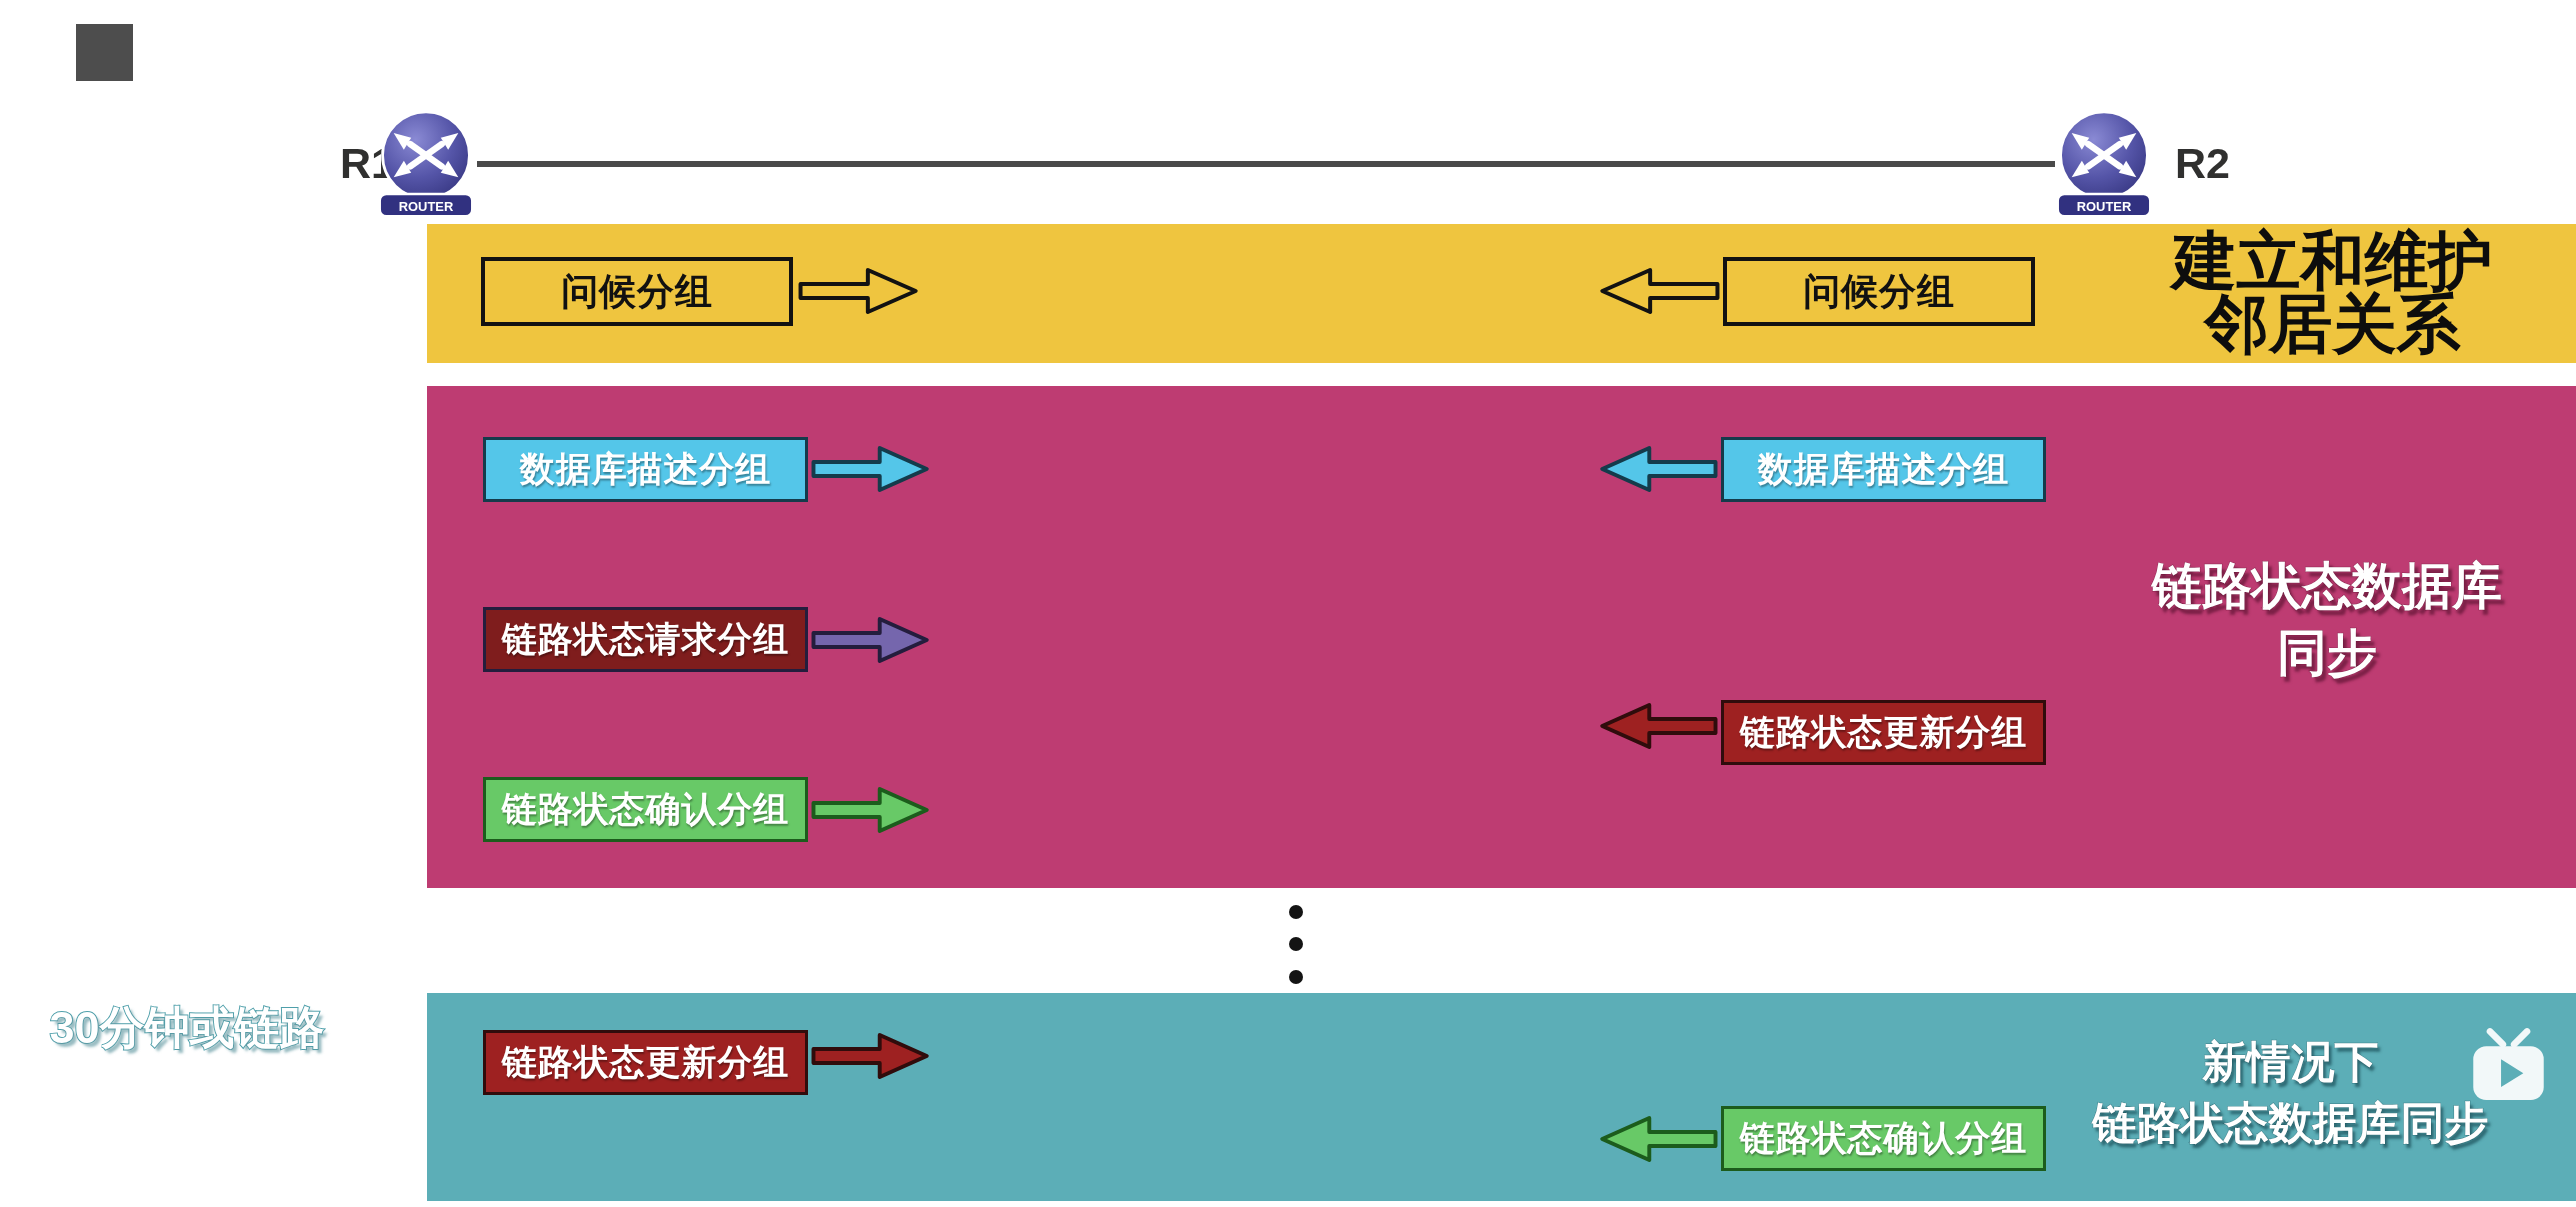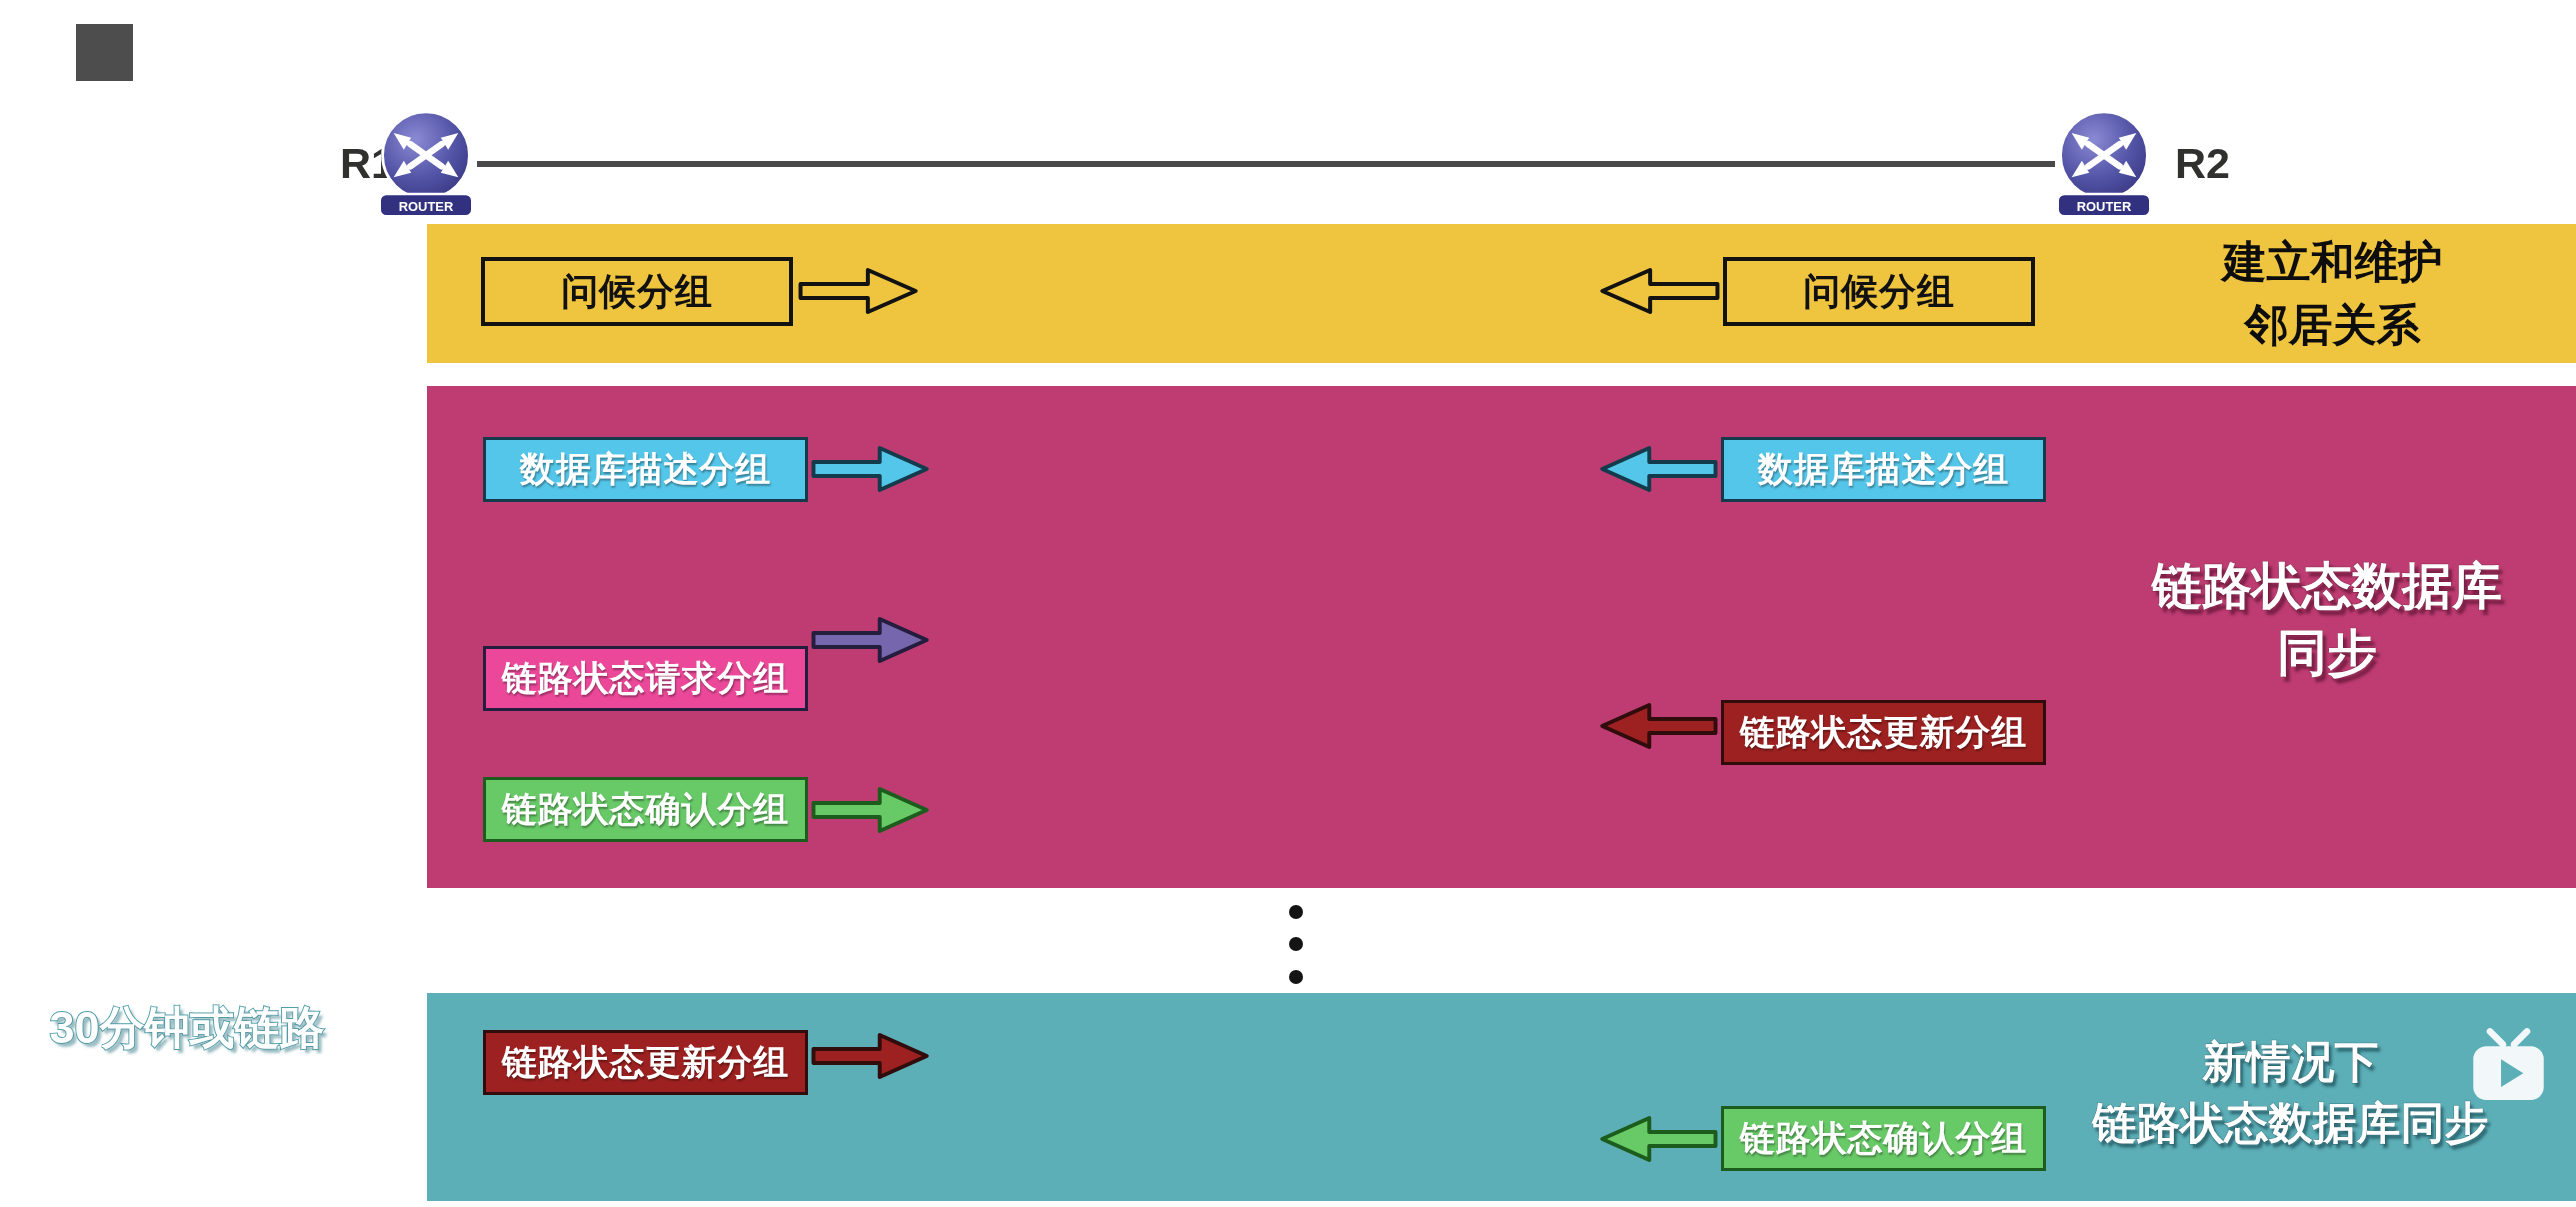--- a/index.html
+++ b/index.html
@@ -28,38 +28,38 @@
   .sync-band   { top:386px;  height:502px; background:#BE3C72; }
   .update-band { top:993px; height:208px; background:#5CAEB7; }
 
   
   .packet { position:absolute; display:flex; align-items:center; justify-content:center;
             color:#fff; font-weight:800; font-size:35px; letter-spacing:0.9px;
             text-shadow:0.9px 1.9px 1.9px rgba(0,0,0,0.35); white-space:nowrap; }
   .packet.hello { background:transparent; border:4.6px solid #121212; color:#111;
                   font-size:37px; text-shadow:none; }
   .packet.dd    { background:#54C6E9; border:3.7px solid #143b4b; }
-  .packet.lsr   { background:#ec4899; border:3.7px solid #241d3d;margin-top:39px; }
+  .packet.lsr   { background:#7f1d1d; border:3.7px solid #241d3d; }
   .packet.lsu   { background:#9E2121; border:3.7px solid #300c0c;margin-top:6px; }
   .packet.lsack { background:#68C967; border:3.7px solid #1c5c1c; }
 
   
   .arrow { position:absolute; }
   .arrow svg { width:100%; height:100%; display:block; }
   .arrow.flip svg { transform:scaleX(-1); }
   .arrow polygon { stroke-width:4.5; stroke-linejoin:round; }
   .arrow.yellow polygon { fill:#EFC53F; stroke:#121212; }
   .arrow.cyan   polygon { fill:#54C6E9; stroke:#143b4b; }
   .arrow.purple polygon { fill:#7566AD; stroke:#241d3d; }
   .arrow.red    polygon { fill:#9E2121; stroke:#300c0c; }
   .arrow.green  polygon { fill:#68C967; stroke:#1c5c1c; }
 
   
   .purpose { position:absolute; text-align:center; font-weight:800; white-space:nowrap; }
-  .hello-purpose { left:2096px; top:230px; width:473px; font-size:44px; line-height:63px; color:#0d0d0d; }
+  .hello-purpose { left:2096px; top:230px; width:473px; font-size:64px; line-height:63px; color:#0d0d0d; }
   .sync-purpose  { left:2086px; top:553px; width:482px; font-size:50px; line-height:67px; color:#fff;
                    -webkit-text-stroke:0.9px rgba(110,25,60,0.65); paint-order:stroke fill;
                    text-shadow:3.7px 4.6px 2.8px rgba(70,10,35,0.55); }
   .update-purpose{ left:2031px; top:1031px; width:519px; font-size:44px; line-height:61px; color:#fff;
                    -webkit-text-stroke:0.9px rgba(30,85,95,0.55); paint-order:stroke fill;
                    text-shadow:2.8px 3.7px 2.8px rgba(15,60,70,0.6); }
   .trigger-note  { left:5.6px; top:998px; width:363px; font-size:45px; line-height:59px; color:#fff;
                    -webkit-text-stroke:1.9px #4e9faa; paint-order:stroke fill;
                    text-shadow:3.7px 3.7px 2.8px rgba(95,150,160,0.65); }
 

